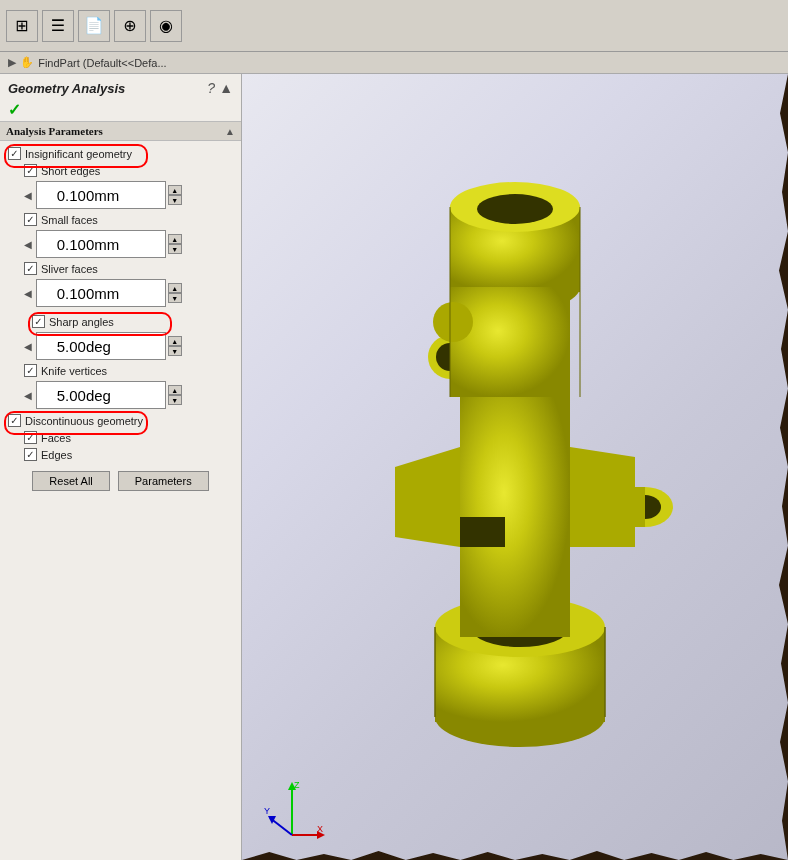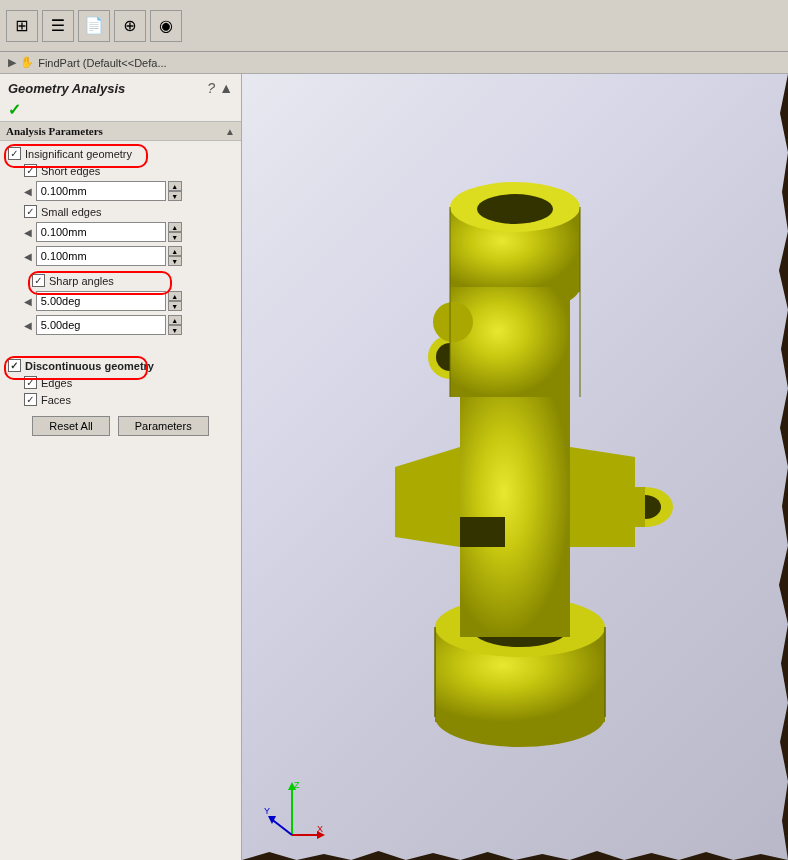--- a/index.html
+++ b/index.html
@@ -187,25 +187,25 @@
       gap: 2px;
     }
     .nav-arrow-left {
       font-size: 10px;
       color: #555;
       cursor: pointer;
       padding: 2px;
     }
     .value-input {
       width: 130px;
-      height: 20px;
+      height: 28px;
       border: 1px solid #888;
       background: white;
-      padding: 1px 4px;
-      font-size: 11px;
+      padding: 1px 20px;
+      font-size: 15px;
     }
     .spin-btns {
       display: flex;
       flex-direction: column;
       width: 14px;
     }
     .spin-btn {
       width: 14px;
       height: 10px;
       background: #d4d0c8;
@@ -352,31 +352,35 @@
         <span class="nav-arrow-left">◀</span>
         <input type="text" class="value-input" value="0.100mm" style="">
         <div class="spin-btns">
           <div class="spin-btn">▲</div>
           <div class="spin-btn">▼</div>
         </div>
       </div>
 
       <div class="sub-item">
         <div class="checkbox-custom checked"></div>
-        <label>Small edges</label>
+        <label>Small faces</label>
       </div>
       <div class="input-row">
         <span class="nav-arrow-left">◀</span>
         <input type="text" class="value-input" value="0.100mm" style="">
         <div class="spin-btns">
           <div class="spin-btn">▲</div>
           <div class="spin-btn">▼</div>
         </div>
       </div>
 
+      <div class="sub-item">
+        <div class="checkbox-custom checked"></div>
+        <label>Sliver faces</label>
+      </div>
       <div class="input-row">
         <span class="nav-arrow-left">◀</span>
         <input type="text" class="value-input" value="0.100mm" style="">
         <div class="spin-btns">
           <div class="spin-btn">▲</div>
           <div class="spin-btn">▼</div>
         </div>
       </div>
 
       <div class="category-item highlighted" style="margin-top:4px;margin-left:24px;">
@@ -386,42 +390,46 @@
 
       <div class="input-row">
         <span class="nav-arrow-left">◀</span>
         <input type="text" class="value-input" value="5.00deg" style="">
         <div class="spin-btns">
           <div class="spin-btn">▲</div>
           <div class="spin-btn">▼</div>
         </div>
       </div>
 
+      <div class="sub-item">
+        <div class="checkbox-custom checked"></div>
+        <label>Knife vertices</label>
+      </div>
       <div class="input-row">
         <span class="nav-arrow-left">◀</span>
         <input type="text" class="value-input" value="5.00deg" style="">
         <div class="spin-btns">
           <div class="spin-btn">▲</div>
           <div class="spin-btn">▼</div>
         </div>
       </div>
 
-      <div class="category-item highlighted" style="margin-top:20px;font-weight:bold;">
+      <div class="category-item highlighted" style="margin-top:1px;">
         <div class="checkbox-custom checked"></div>
         <label>Discontinuous geometry</label>
       </div>
 
       <div class="sub-item">
         <div class="checkbox-custom checked"></div>
+        <label>Faces</label>
+      </div>
+
+      <div class="sub-item">
+        <div class="checkbox-custom checked"></div>
         <label>Edges</label>
-      </div>
-
-      <div class="sub-item">
-        <div class="checkbox-custom checked"></div>
-        <label>Faces</label>
       </div>
 
       <div class="button-row">
         <button class="action-btn">Reset All</button>
         <button class="action-btn">Parameters</button>
       </div>
 
     </div>
   </div>
 

